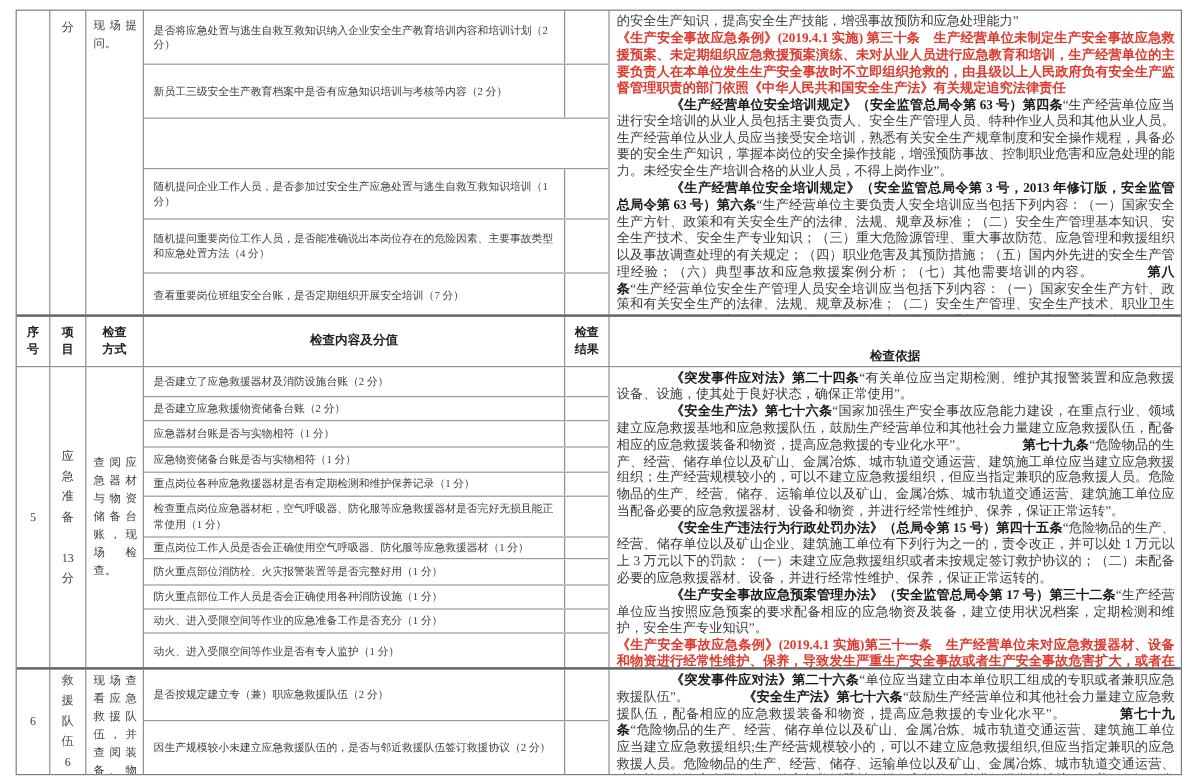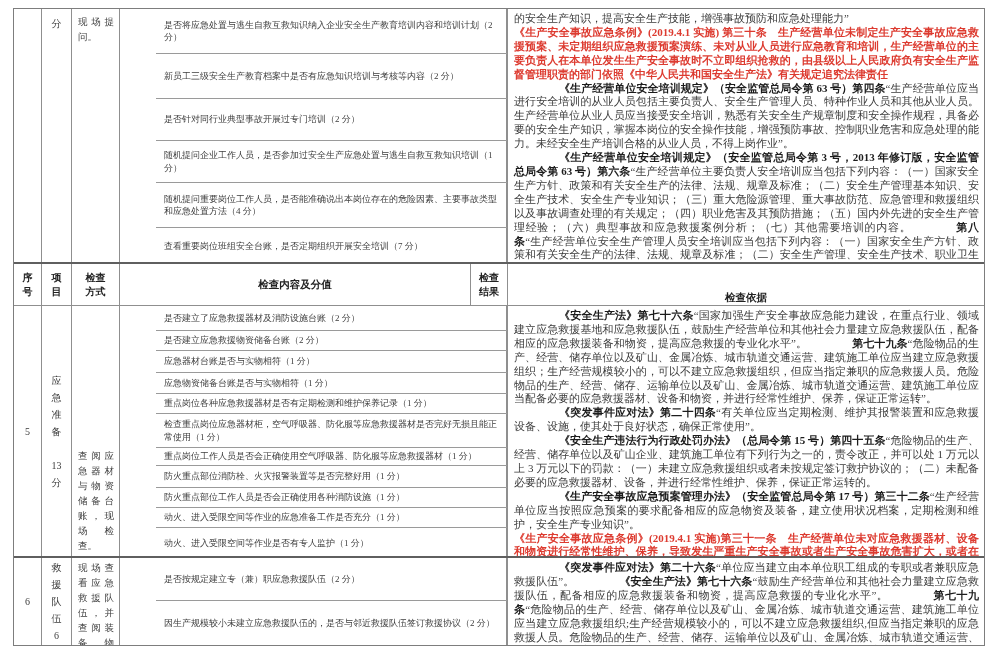--- a/index.html
+++ b/index.html
@@ -6,28 +6,28 @@
   .page{position:relative;width:1000px;height:652px;background:#ffffff;overflow:hidden;
         font-family:"Liberation Serif","DejaVu Serif",serif;color:#3a3a3a;}
   .tbl{position:absolute;left:13px;top:8px;width:972px;height:638px;box-sizing:border-box;
        border:1px solid #7d7d7d;background:#fff;display:flex;flex-direction:column;}
   .sec{display:flex;box-sizing:border-box;border-bottom:1px solid #8f8f8f;flex:none;}
   .sec.thick{border-bottom:2px solid #5f5f5f;}
   .sec:last-child{border-bottom:none;}
   .cell{box-sizing:border-box;border-right:1px solid #8f8f8f;flex:none;overflow:hidden;}
   .c1{width:28px;display:flex;align-items:center;justify-content:center;font-size:10px;}
   .c2{width:30px;display:flex;align-items:center;justify-content:center;}
-  .c3{width:48px;display:flex;align-items:flex-end;}
+  .c3{width:48px;display:flex;align-items:center;}
   .topal{align-items:flex-start;}
   .vtext{white-space:pre-line;text-align:center;width:100%;font-size:10px;line-height:17px;color:#3d3d3d;}
   .topal .vtext{padding-top:6px;}
   .method{font-size:9.5px;line-height:15px;color:#3d3d3d;padding:2px 5px 2px 6px;text-align:justify;}
   .topal .method{padding-top:6px;}
   .cmid{width:388px;display:flex;flex-direction:column;}
-  .irow{display:flex;box-sizing:border-box;border-bottom:1px solid #9a9a9a;flex:none;overflow:hidden;margin-left:36px;}
+  .irow{display:flex;box-sizing:border-box;border-bottom:1px solid #9a9a9a;flex:none;overflow:hidden;}
   .irow:last-child{border-bottom:none;}
   .ic4{box-sizing:border-box;width:351px;border-right:1px solid #8f8f8f;display:flex;align-items:center;
        padding:2px 6px 2px 8px;font-size:9px;line-height:12.5px;color:#3d3d3d;}
   .ic5{flex:1;}
   .c6{flex:1;border-right:none;}
   .basis{padding:3px 5px 2px 6px;font-size:11px;line-height:13.9px;text-align:justify;
          color:#3a3a3a;overflow:hidden;}
   .basis p{margin:0;}
   .n{font-weight:normal;}
   .b{font-weight:bold;color:#1c1c1c;margin-left:45px;}
@@ -59,21 +59,20 @@
       <div class="cell cmid">
         <div class="irow" style="height:45px">
           <div class="ic4">是否将应急处置与逃生自救互救知识纳入企业安全生产教育培训内容和培训计划（2 分）</div>
           <div class="ic5"></div>
         </div>
         <div class="irow" style="height:45px">
           <div class="ic4">新员工三级安全生产教育档案中是否有应急知识培训与考核等内容（2 分）</div>
           <div class="ic5"></div>
         </div>
         <div class="irow" style="height:42px">
-          <div class="ic4">是否针对同行业典型事故开展过专门培训（2 分）</div>
           <div class="ic5"></div>
         </div>
         <div class="irow" style="height:42px">
           <div class="ic4">随机提问企业工作人员，是否参加过安全生产应急处置与逃生自救互救知识培训（1 分）</div>
           <div class="ic5"></div>
         </div>
         <div class="irow" style="height:45px">
           <div class="ic4">随机提问重要岗位工作人员，是否能准确说出本岗位存在的危险因素、主要事故类型和应急处置方法（4 分）</div>
           <div class="ic5"></div>
         </div>
@@ -174,22 +173,22 @@
           <div class="ic4">动火、进入受限空间等作业的应急准备工作是否充分（1 分）</div>
           <div class="ic5"></div>
         </div>
         <div class="irow" style="height:30px">
           <div class="ic4">动火、进入受限空间等作业是否有专人监护（1 分）</div>
           <div class="ic5"></div>
         </div>
       </div>
       <div class="cell c6">
         <div class="basis">
+          <p><span class="b">《突发事件应对法》第二十四条</span><span class="n">“有关单位应当定期检测、维护其报警装置和应急救援设备、设施，使其处于良好状态，确保正常使用”。</span></p>
           <p><span class="b">《安全生产法》第七十六条</span><span class="n">“国家加强生产安全事故应急能力建设，在重点行业、领域建立应急救援基地和应急救援队伍，鼓励生产经营单位和其他社会力量建立应急救援队伍，配备相应的应急救援装备和物资，提高应急救援的专业化水平”。</span><span class="b">第七十九条</span><span class="n">“危险物品的生产、经营、储存单位以及矿山、金属冶炼、城市轨道交通运营、建筑施工单位应当建立应急救援组织；生产经营规模较小的，可以不建立应急救援组织，但应当指定兼职的应急救援人员。危险物品的生产、经营、储存、运输单位以及矿山、金属冶炼、城市轨道交通运营、建筑施工单位应当配备必要的应急救援器材、设备和物资，并进行经常性维护、保养，保证正常运转”。</span></p>
-          <p><span class="b">《突发事件应对法》第二十四条</span><span class="n">“有关单位应当定期检测、维护其报警装置和应急救援设备、设施，使其处于良好状态，确保正常使用”。</span></p>
           <p><span class="b">《安全生产违法行为行政处罚办法》（总局令第 15 号）第四十五条</span><span class="n">“危险物品的生产、经营、储存单位以及矿山企业、建筑施工单位有下列行为之一的，责令改正，并可以处 1 万元以上 3 万元以下的罚款：（一）未建立应急救援组织或者未按规定签订救护协议的；（二）未配备必要的应急救援器材、设备，并进行经常性维护、保养，保证正常运转的。</span></p>
           <p><span class="b">《生产安全事故应急预案管理办法》（安全监管总局令第 17 号）第三十二条</span><span class="n">“生产经营单位应当按照应急预案的要求配备相应的应急物资及装备，建立使用状况档案，定期检测和维护，安全生产专业知识”。</span></p>
           <p><span class="r">《生产安全事故应急条例》(2019.4.1 实施)第三十一条　生产经营单位未对应急救援器材、设备和物资进行经常性维护、保养，导致发生严重生产安全事故或者生产安全事故危害扩大，或者在本单位发生生产安全事故后未立即采取相应的应急救援措施，造成严重后果的，由县级以上人民政府负有安全生产监督管理职责的部门依照《中华人民共和国突发事件应对法》有关规定追究法律责任。</span></p>
         </div>
       </div>
     </div>
 
     <div class="sec" style="height:87px">
       <div class="cell c1">
           <span>6</span>

